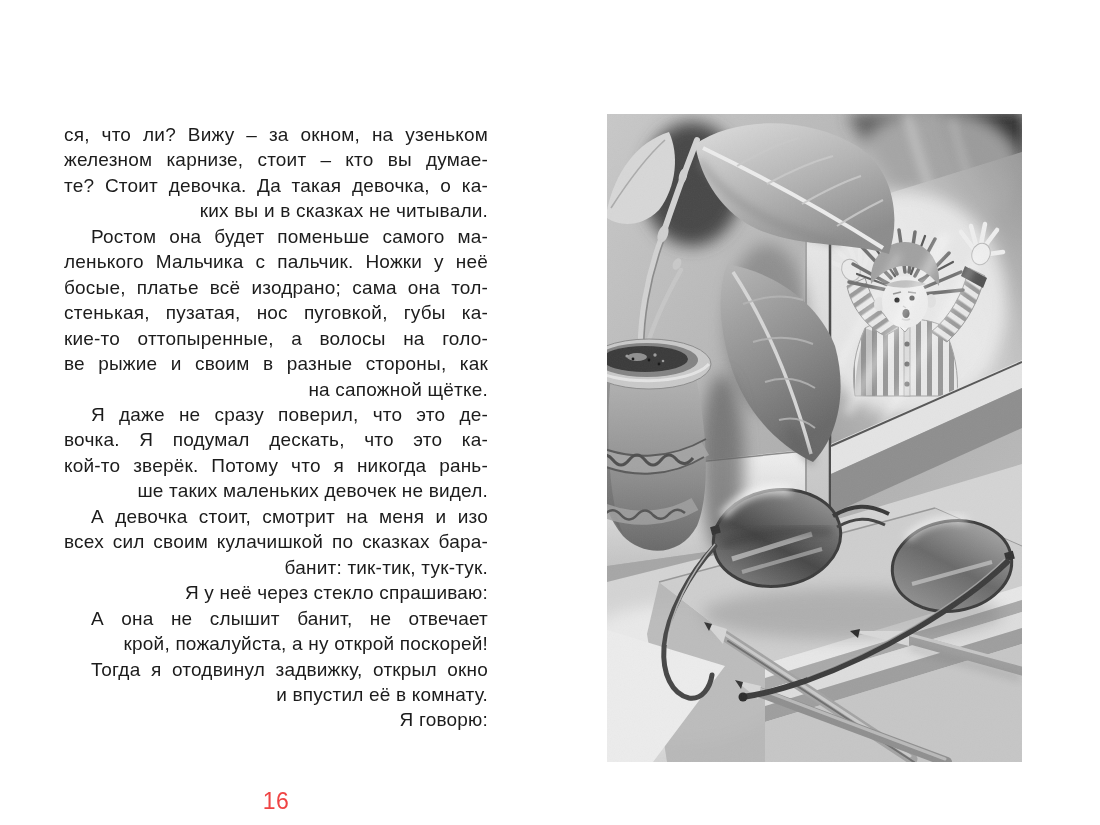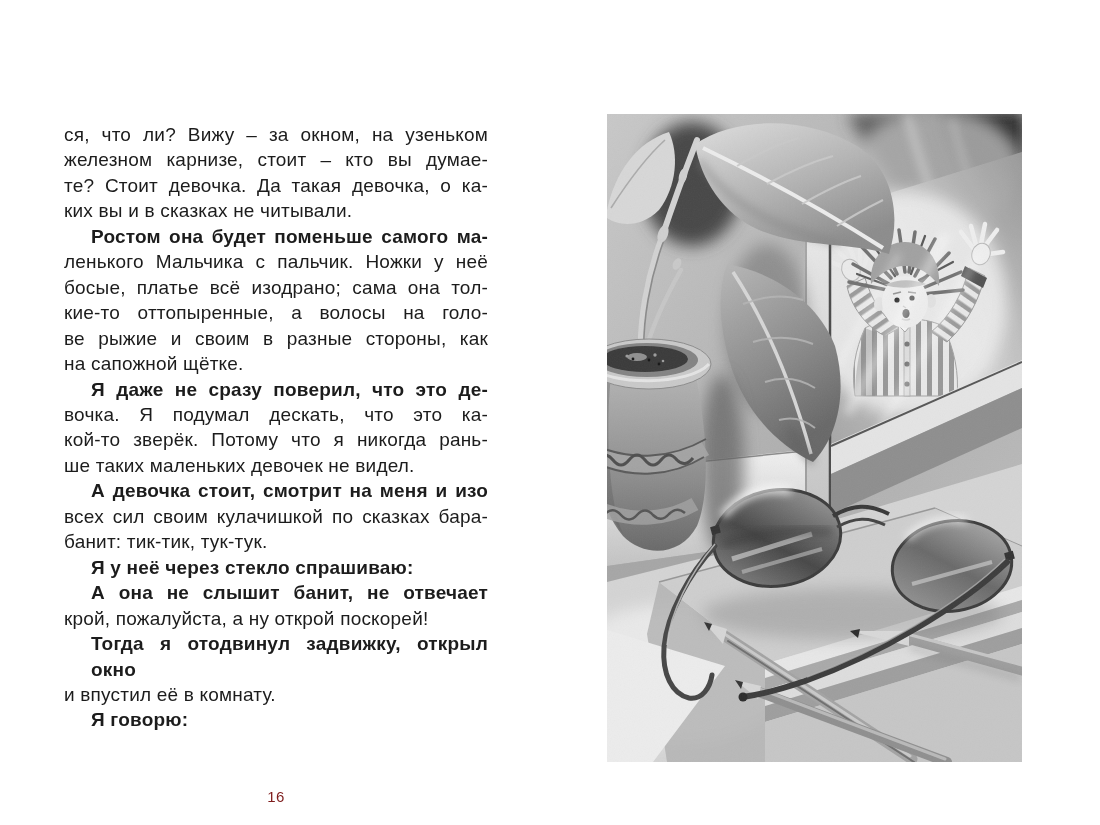--- a/index.html
+++ b/index.html
@@ -1,39 +1,40 @@
 <!DOCTYPE html>
 <html><head>
 <meta charset="utf-8">
 <style>
   html,body{margin:0;padding:0;background:#ffffff;}
   body{width:1100px;height:825px;position:relative;font-family:"Liberation Sans",sans-serif;}
   .page{position:absolute;inset:0;background:#ffffff;overflow:hidden;margin-top:44px;}
   .text-column{position:absolute;left:64px;top:78px;width:424px;}
-  .line{font-size:19px;line-height:25.45px;color:#1c1c1c;letter-spacing:0.2px;text-align:left;}
+  .line{font-size:19px;line-height:25.45px;color:#1c1c1c;letter-spacing:0.2px;text-align:right;}
   .line.justify{text-align:justify;text-align-last:justify;}
-  .line.indent{padding-left:27px;font-weight:bold;}
+  .line.indent{padding-left:27px;}
   .page-number{position:absolute;left:64px;top:744px;width:424px;text-align:center;
-               font-size:15px;color:#7f1d1d;letter-spacing:0.5px;}
+               font-size:23px;color:#ef4444;letter-spacing:0.5px;}
   .illustration{position:absolute;left:607px;top:70px;width:415px;height:648px;}
   .illustration svg{display:block;}
 </style>
 </head>
 <body style="background: rgb(255, 255, 255);">
 
 <div class="page">
 
   <div class="text-column" id="text-column" style="color: rgb(28, 28, 28);">
       <div class="line justify">ся, что ли? Вижу – за окном, на узеньком</div>
       <div class="line justify">железном карнизе, стоит – кто вы думае-</div>
       <div class="line justify">те? Стоит девочка. Да такая девочка, о ка-</div>
       <div class="line">ких вы и в сказках не читывали.</div>
       <div class="line justify indent">Ростом она будет поменьше самого ма-</div>
       <div class="line justify">ленького Мальчика с пальчик. Ножки у неё</div>
       <div class="line justify">босые, платье всё изодрано; сама она тол-</div>
+      <div class="line justify">стенькая, пузатая, нос пуговкой, губы ка-</div>
       <div class="line justify">кие-то оттопыренные, а волосы на голо-</div>
       <div class="line justify">ве рыжие и своим в разные стороны, как</div>
       <div class="line">на сапожной щётке.</div>
       <div class="line justify indent">Я даже не сразу поверил, что это де-</div>
       <div class="line justify">вочка. Я подумал дескать, что это ка-</div>
       <div class="line justify">кой-то зверёк. Потому что я никогда рань-</div>
       <div class="line">ше таких маленьких девочек не видел.</div>
       <div class="line justify indent">А девочка стоит, смотрит на меня и изо</div>
       <div class="line justify">всех сил своим кулачишкой по сказках бара-</div>
       <div class="line">банит: тик-тик, тук-тук.</div>

